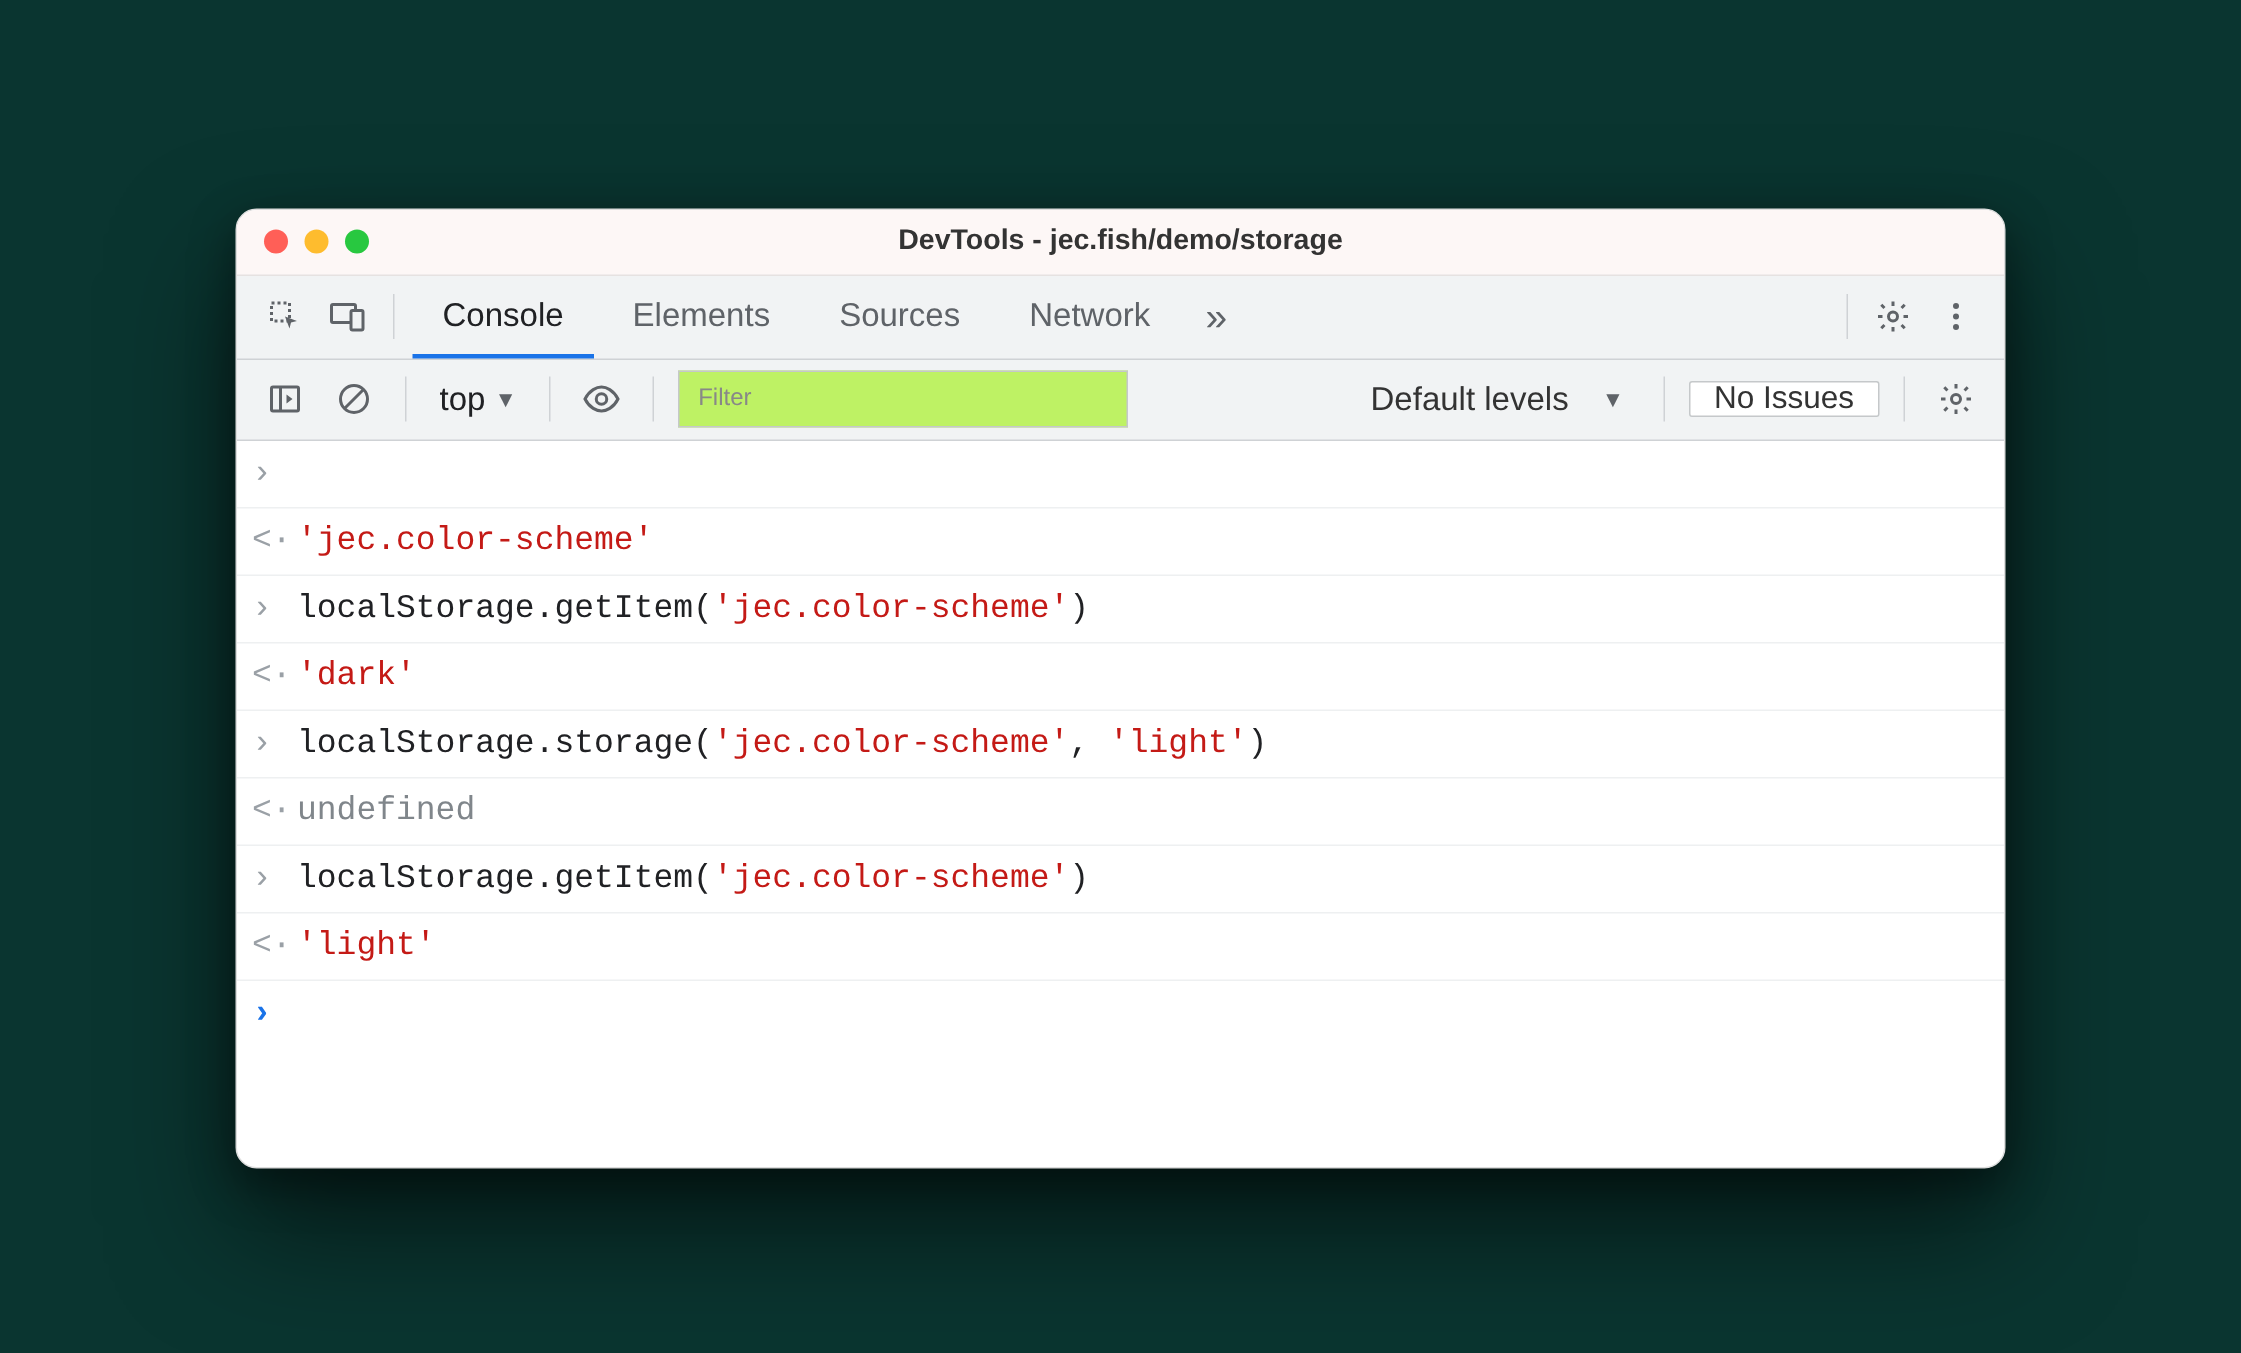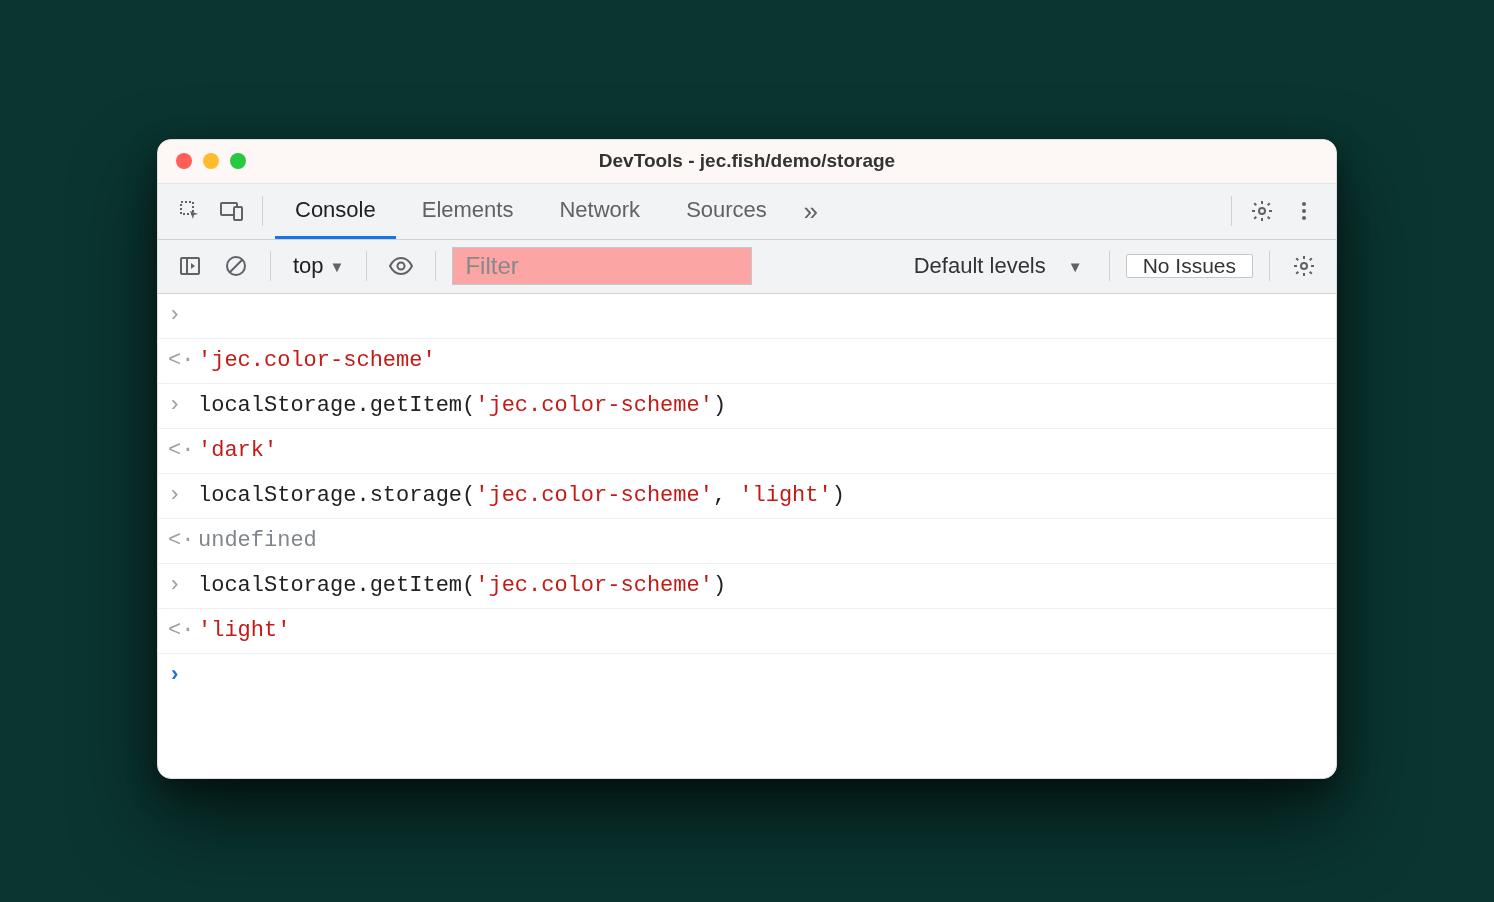--- a/index.html
+++ b/index.html
@@ -102,22 +102,22 @@
     font-size: 22px;
     color: #202124;
     padding: 0 6px;
     cursor: pointer;
   }
   .tri-down { font-size: 15px; color: #5f6368; }
   .filter-input {
     height: 38px;
     width: 300px;
     border: 1px solid #c5c8ca;
-    background: #fca5a5;
-    font-size: 24px;
+    background: #bef264;
+    font-size: 16px;
     padding: 0 12px;
     color: #333;
   }
   .filter-input::placeholder { color: #888; }
   .levels {
     display: flex;
     align-items: center;
     gap: 22px;
     font-size: 22px;
     color: #333;
@@ -188,22 +188,22 @@
     </div>
     <div class="icon-btn">
       <svg width="26" height="24" viewBox="0 0 26 24" fill="none" stroke="currentColor" stroke-width="2">
         <rect x="2" y="4" width="16" height="12" rx="1"></rect>
         <rect x="15" y="8" width="8" height="13" rx="1" fill="#f1f3f4"></rect>
       </svg>
     </div>
     <div class="vdiv"></div>
     <div class="tab active">Console</div>
     <div class="tab">Elements</div>
+    <div class="tab">Sources</div>
     <div class="tab">Network</div>
-    <div class="tab">Sources</div>
     <div class="icon-btn" style="font-size:26px;">»</div>
     <div class="spacer"></div>
     <div class="vdiv"></div>
     <div class="icon-btn">
       <svg width="24" height="24" viewBox="0 0 24 24" fill="none" stroke="currentColor" stroke-width="2">
         <circle cx="12" cy="12" r="3"></circle>
         <path d="M12 2v3M12 19v3M4.2 4.2l2.1 2.1M17.7 17.7l2.1 2.1M2 12h3M19 12h3M4.2 19.8l2.1-2.1M17.7 6.3l2.1-2.1"></path>
       </svg>
     </div>
     <div class="icon-btn">

